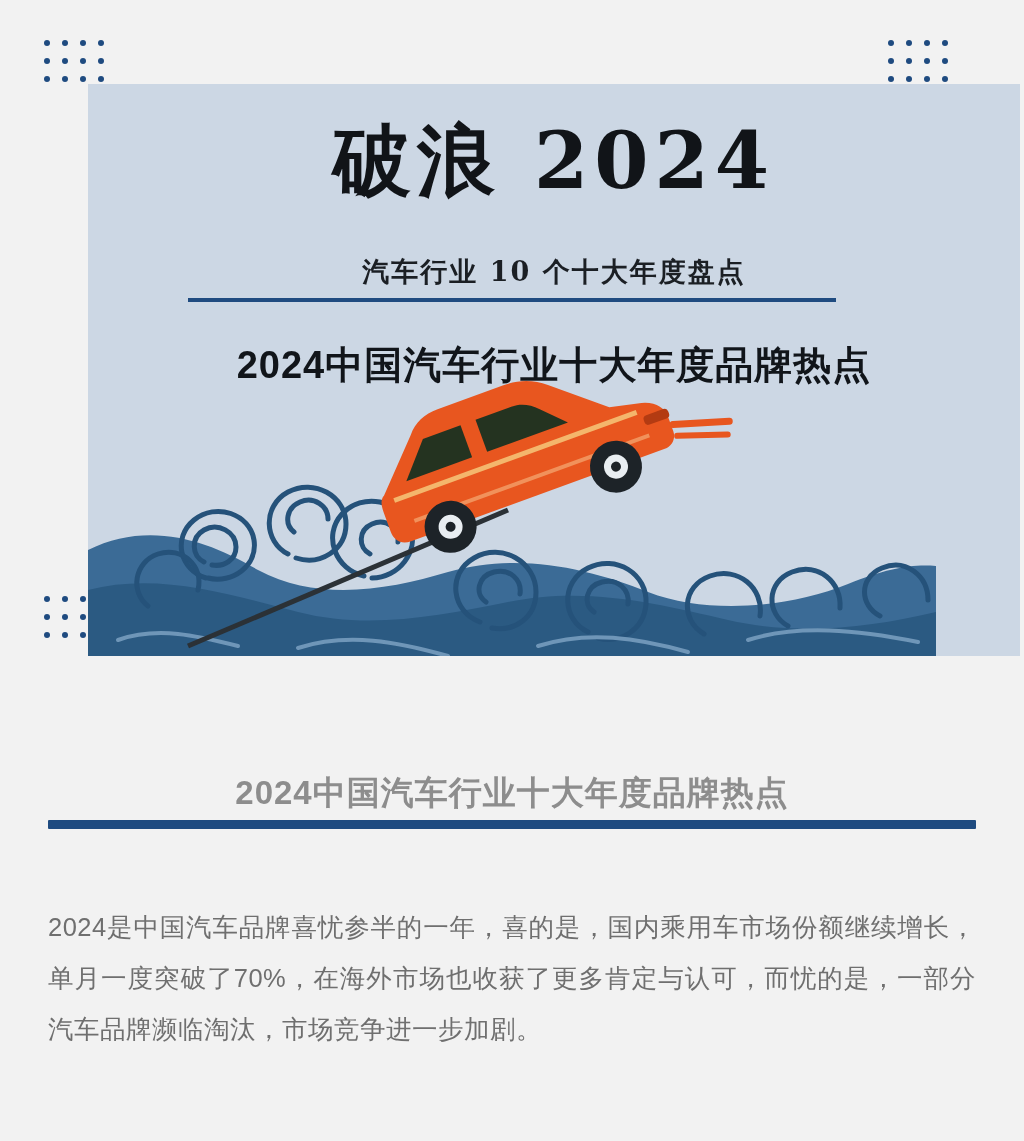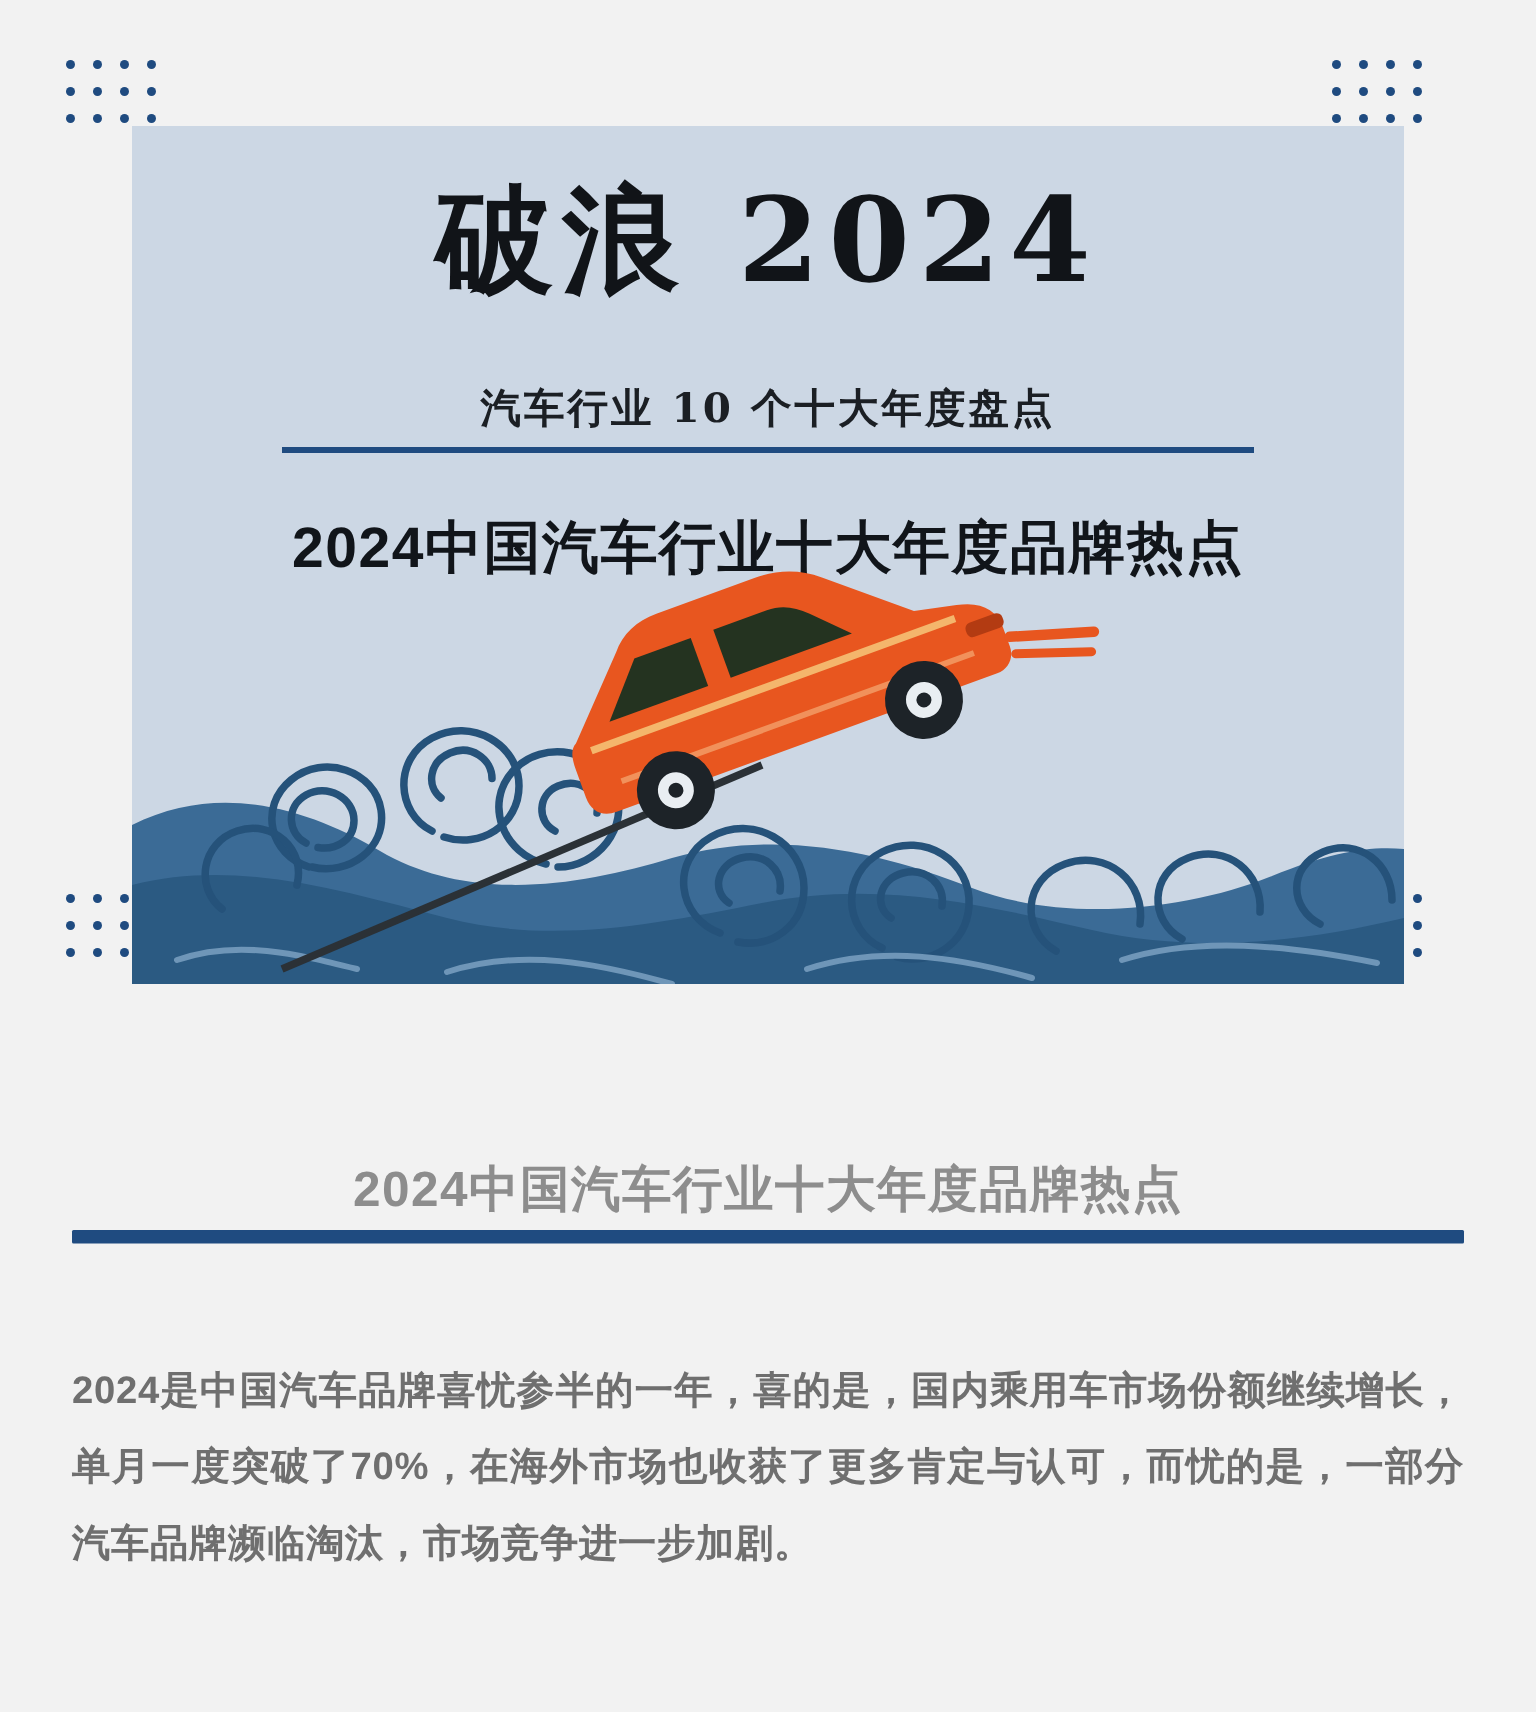--- a/index.html
+++ b/index.html
@@ -26,21 +26,21 @@
     position: relative;
     margin: 0 auto;
     width: 1024px;
     height: 700px;
   }
 
   .hero-frame {
     position: absolute;
     left: 88px;
     top: 84px;
-    width: 848px;
+    width: 932px;
     height: 572px;
     background: #ccd7e4;
     overflow: hidden;
   }
 
   
   .dots {
     position: absolute;
     display: grid;
     grid-template-columns: repeat(4, 10px);
@@ -140,21 +140,20 @@
   .body-copy {
     position: absolute;
     left: 48px;
     top: 876px;
     width: 928px;
     font-size: 25.5px;
     line-height: 2.0;
     color: #6f6f6f;
     letter-spacing: 0.5px;
     text-align: justify;
-    font-weight: bold;
   }
 </style>
 </head>
 <body>
 
 <div class="page">
 
   <div class="hero">
 
     <div class="dots tl">

